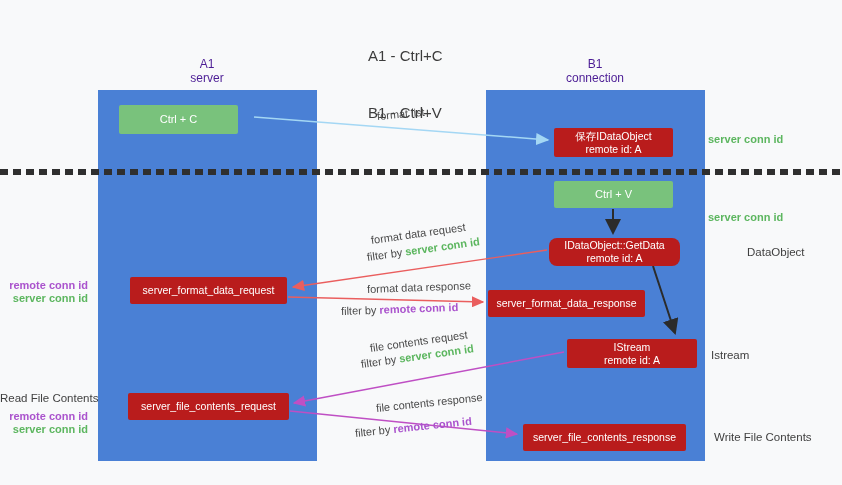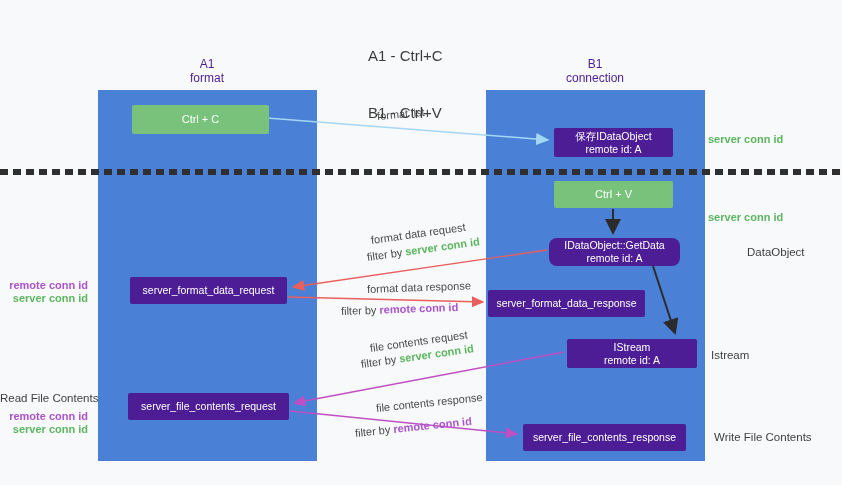--- a/index.html
+++ b/index.html
@@ -41,21 +41,21 @@
   
   .node{
     position:absolute;
     display:flex;flex-direction:column;
     align-items:center;justify-content:center;
     color:#ffffff;text-align:center;
     border-radius:2px;
     font-size:10.5px;line-height:13px;
   }
   .node.green{background:#79c27c;font-size:11px;}
-  .node.orange{background:#4c1d95;}
+  .node.orange{background:#b91c1c;}
   
   .mlabel{
     font-size:11px;color:#4a4a4a;
     white-space:nowrap;
     transform-origin:left center;
   }
   .green-t{color:#5cb65f;font-weight:bold;}
   .purple-t{color:#aa53cd;font-weight:bold;}
   .gap{margin-left:3px;}
   
@@ -73,21 +73,21 @@
 
 <div id="canvas">
 
   <div class="abs title">
     <div>A1 - Ctrl+C</div>
     <div>B1 - Ctrl+V</div>
   </div>
 
   <div class="abs col-header" style="left:147px;top:57px;">
     <div>A1</div>
-    <div>format</div>
+    <div>server</div>
   </div>
   <div class="abs col-header" style="left:535px;top:57px;">
     <div>B1</div>
     <div>connection</div>
   </div>
 
   <div class="abs col" style="left:98px;"></div>
   <div class="abs col" style="left:486px;"></div>
 
   <div class="abs dotted"></div>
@@ -109,21 +109,21 @@
     </defs>
     <line x1="254" y1="117" x2="548" y2="140" stroke="#a4d7f4" stroke-width="1.5" marker-end="url(#m-blue)"></line>
     <line x1="613" y1="209" x2="613" y2="233" stroke="#2b2b2b" stroke-width="2" marker-end="url(#m-black)"></line>
     <line x1="547" y1="250" x2="293" y2="287" stroke="#ea5e5e" stroke-width="1.4" marker-end="url(#m-red)"></line>
     <line x1="288" y1="297" x2="483" y2="302" stroke="#ea5e5e" stroke-width="1.4" marker-end="url(#m-red)"></line>
     <line x1="653" y1="266" x2="675" y2="333" stroke="#2b2b2b" stroke-width="2" marker-end="url(#m-black)"></line>
     <line x1="564" y1="352" x2="294" y2="403" stroke="#bf4fc4" stroke-width="1.4" marker-end="url(#m-mag)"></line>
     <line x1="290" y1="411" x2="517" y2="434" stroke="#bf4fc4" stroke-width="1.4" marker-end="url(#m-mag)"></line>
   </svg>
 
-  <div class="node green" style="left:132px;top:105px;width:137px;height:29px;">
+  <div class="node green" style="left:119px;top:105px;width:119px;height:29px;">
     <span>Ctrl + C</span>
   </div>
 
   <div class="node orange" style="left:554px;top:128px;width:119px;height:29px;">
     <span>保存IDataObject</span>
     <span>remote id: A</span>
   </div>
 
   <div class="node green" style="left:554px;top:181px;width:119px;height:27px;">
     <span>Ctrl + V</span>

